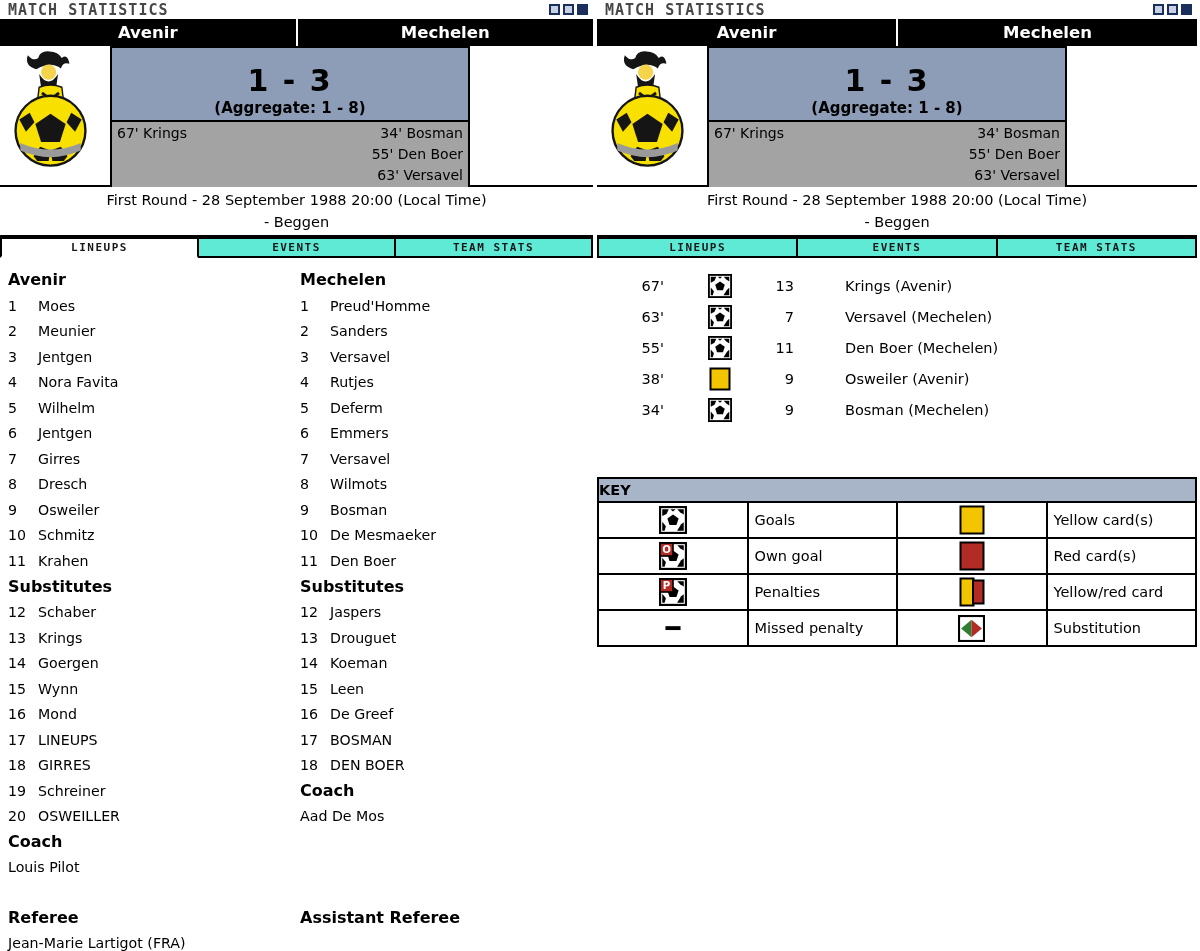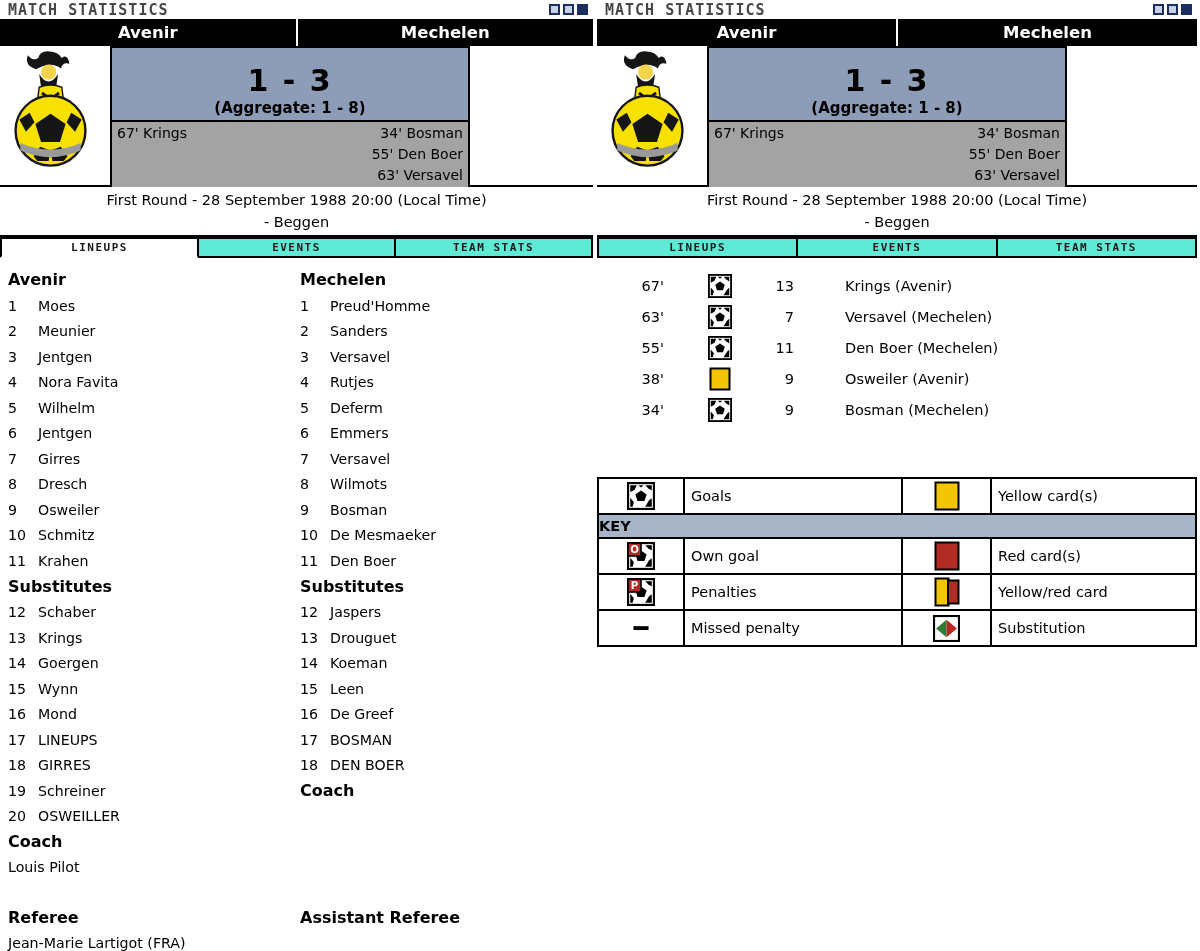--- a/index.html
+++ b/index.html
@@ -346,20 +346,21 @@
                 <span>BOSMAN</span>
               </div>
 
               <div class="p-row">
                 <span class="p-num">18</span>
                 <span>DEN BOER</span>
               </div>
 
           </div>
           <div class="sec">Coach</div>
+          <div class="plain">Aad De Mos</div>
         </div>
       </div>
 
       <div class="officials">
         <div class="o1">
           <div class="sec">Referee</div>
           <div class="plain">Jean-Marie Lartigot (FRA)</div>
         </div>
         <div>
           <div class="sec">Assistant Referee</div>
@@ -503,20 +504,23 @@
             </svg>
         </span>
         <span class="ev-num">9</span>
         <span class="ev-name">Bosman (Mechelen)</span>
       </div>
     </div>
 
     <table class="keytable">
       <tbody>
           <tr>
+        <th class="keyhead" colspan="4">KEY</th>
+      </tr>
+      <tr>
         <td class="kicon">
           <span class="icwrap">
                 <svg width="28" height="28" viewBox="0 0 26 26">
                   <rect x="1" y="1" width="24" height="24" fill="#fff" stroke="#000" stroke-width="2"></rect>
                   <polygon points="13,8 18.2,11.7 16.2,17.6 9.8,17.6 7.8,11.7" fill="#000"></polygon>
                   <polygon points="3,3 9,3 7,7.4 3,9.4" fill="#000"></polygon>
                   <polygon points="17,3 23,3 23,8 19.6,5.8" fill="#000"></polygon>
                   <polygon points="3,14.6 6.4,18.8 5.2,23 3,23" fill="#000"></polygon>
                   <polygon points="20.6,17 23,15 23,23 16.8,23" fill="#000"></polygon>
                   <polygon points="10.6,3 15.4,3 13,5.2" fill="#000"></polygon>
@@ -527,23 +531,20 @@
         <td class="kicon2">
           <span class="icwrap">
                 <svg width="26" height="30" viewBox="0 0 26 30">
                   <rect x="1.5" y="1.5" width="23" height="27" fill="#f2c500" stroke="#000" stroke-width="2"></rect>
                 </svg>
               </span>
         </td>
         <td class="klabel2">Yellow card(s)</td>
       </tr>
       <tr>
-        <th class="keyhead" colspan="4">KEY</th>
-      </tr>
-      <tr>
         <td class="kicon">
           <span class="icwrap">
                 <svg width="28" height="28" viewBox="0 0 26 26">
                   <rect x="1" y="1" width="24" height="24" fill="#fff" stroke="#000" stroke-width="2"></rect>
                   <polygon points="13,8 18.2,11.7 16.2,17.6 9.8,17.6 7.8,11.7" fill="#000"></polygon>
                   <polygon points="17,3 23,3 23,8 19.6,5.8" fill="#000"></polygon>
                   <polygon points="3,14.6 6.4,18.8 5.2,23 3,23" fill="#000"></polygon>
                   <polygon points="20.6,17 23,15 23,23 16.8,23" fill="#000"></polygon>
                   <rect x="1" y="1" width="12" height="12" fill="#b22b25" stroke="#000" stroke-width="1.5"></rect>
                   <text x="7" y="10.6" font-size="9.5" font-weight="bold" fill="#fff" text-anchor="middle" font-family="DejaVu Sans, sans-serif">O</text>

